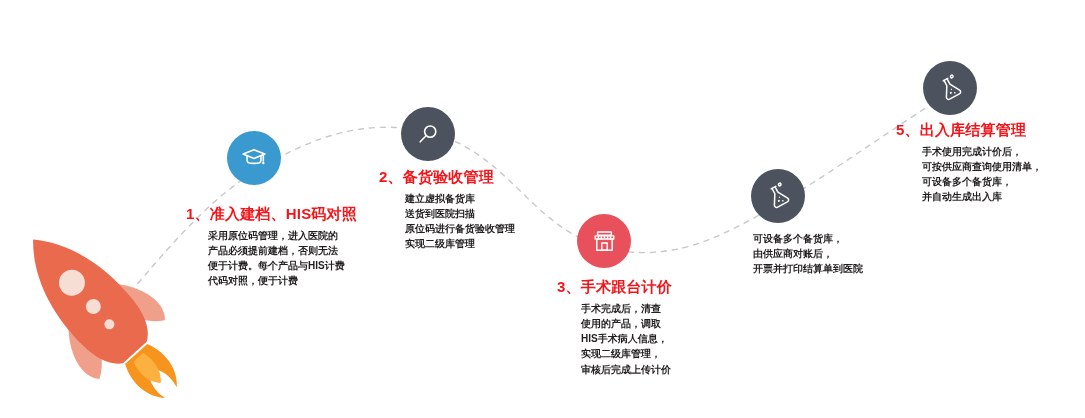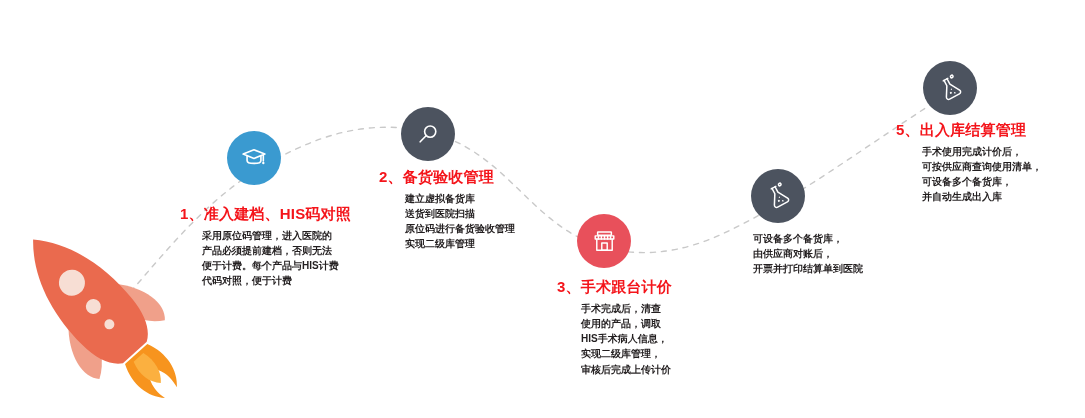--- a/index.html
+++ b/index.html
@@ -131,21 +131,21 @@
         <path d="M10.4 3.2 v5.6 L5.1 17.9 c-0.8 1.4 0.2 3 1.8 3 h10.2
                  c1.6 0 2.6 -1.6 1.8 -3 L13.6 8.8 V3.2"></path>
         <circle cx="10.6" cy="16.3" r="0.95" fill="#ffffff" stroke="none"></circle>
         <circle cx="13.9" cy="18" r="0.75" fill="#ffffff" stroke="none"></circle>
         <circle cx="12.6" cy="13.6" r="0.6" fill="#ffffff" stroke="none"></circle>
         <circle cx="18.4" cy="3.4" r="1.2"></circle>
       </svg>
     </span>
   </div>
 
-  <div class="block indent-a" style="left:180px;top:205px;">
+  <div class="block indent-a" style="left:186px;top:205px;">
     <p class="title">1、准入建档、HIS码对照</p>
     <div class="body">
       <div>采用原位码管理，进入医院的</div>
       <div>产品必须提前建档，否则无法</div>
       <div>便于计费。每个产品与HIS计费</div>
       <div>代码对照，便于计费</div>
     </div>
   </div>
 
   <div class="block indent-b" style="left:379px;top:168px;">

